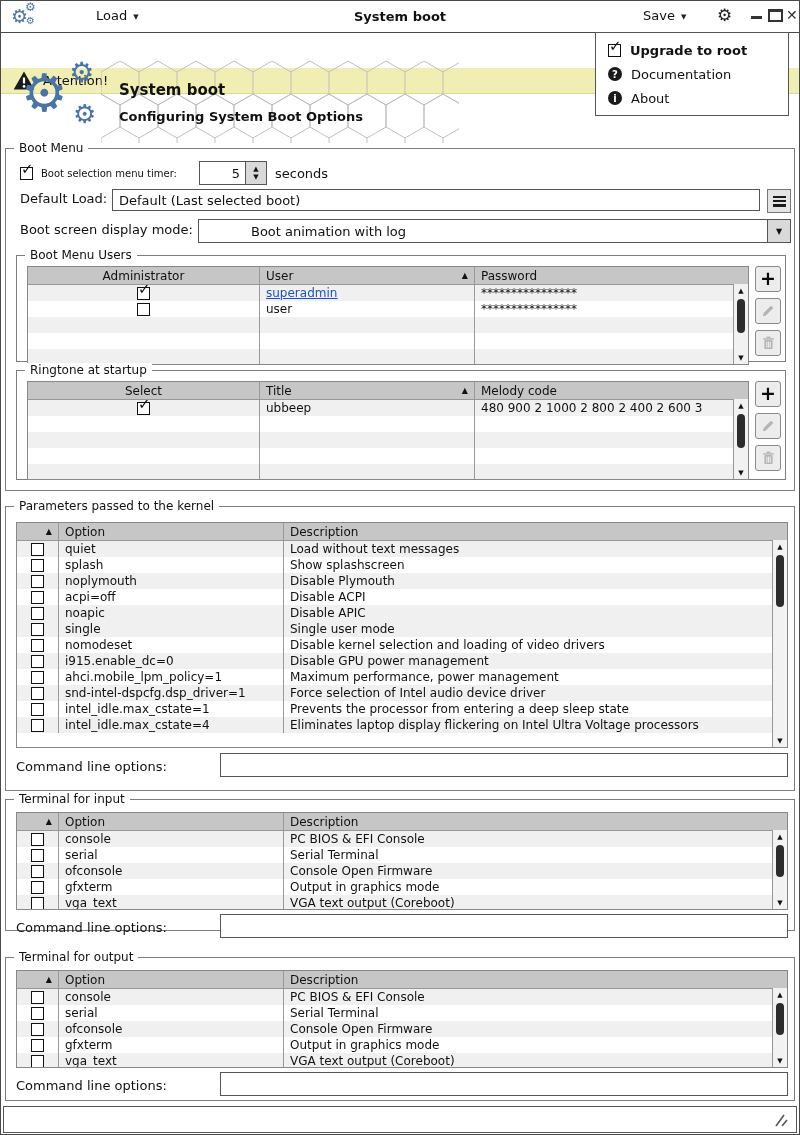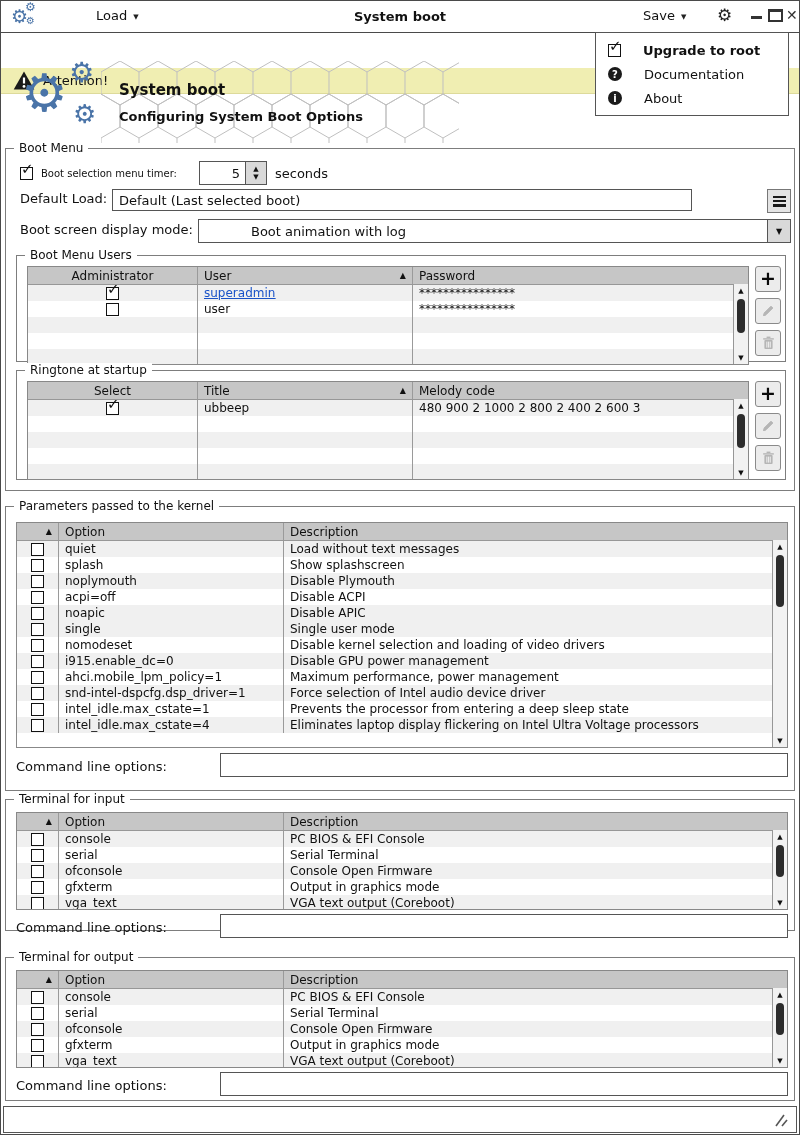--- a/index.html
+++ b/index.html
@@ -19,21 +19,21 @@
   .tb-settings{position:absolute;left:716px;top:6px;font-size:17px;color:#222;line-height:1;}
   .winbtn{position:absolute;top:8px;}
   .btn-min{left:750px;top:15px;width:11px;height:3px;background:#333;}
   .btn-max{left:767px;top:8px;width:11px;height:8px;border:2px solid #333;border-top-width:3px;}
   .btn-close{left:785px;top:7px;font-size:14px;font-weight:bold;color:#333;line-height:1;}
   
   .banner{position:absolute;top:32px;left:0;right:0;height:26px;background:#f0eeb2;border-bottom:1px solid #ddda9b;display:flex;align-items:center;padding-left:12px;box-sizing:border-box;margin-top:35px;}
   .banner-text{margin-left:8px;font-size:13px;}
   
   .popup{position:absolute;left:594px;top:31px;width:192px;background:#fff;border:1px solid #555;z-index:20;padding:5px 0;}
-  .popup .item{height:24px;display:flex;align-items:center;gap:22px;padding:0 12px;font-size:13px;}
+  .popup .item{height:24px;display:flex;align-items:center;gap:9px;padding:0 12px;font-size:13px;}
   .popup .item.bold{font-weight:bold;}
   .circ{width:14px;height:14px;border-radius:50%;background:#1a1a1a;color:#fff;font-size:10px;font-weight:bold;display:flex;align-items:center;justify-content:center;flex:0 0 auto;}
   
   .hexwrap{position:absolute;left:100px;top:60px;width:358px;height:82px;overflow:hidden;}
   .logo{position:absolute;left:20px;top:64px;width:90px;height:76px;color:#4a74a8;}
   .logo .g1{position:absolute;left:0;top:2px;font-size:52px;line-height:1;}
   .logo .g2{position:absolute;left:48px;top:-6px;font-size:28px;line-height:1;}
   .logo .g3{position:absolute;left:52px;top:36px;font-size:26px;line-height:1;}
   .hd-title{position:absolute;left:118px;top:80px;font-size:15px;font-weight:bold;}
   .hd-sub{position:absolute;left:118px;top:108px;font-size:13px;font-weight:bold;}
@@ -55,21 +55,21 @@
   .combo .val{flex:1;padding-left:7px;font-size:13px;}
   .combo .arrow{width:22px;height:100%;background:#d9d9d9;border-left:1px solid #555;display:flex;align-items:center;justify-content:center;font-size:8px;color:#111;}
   
   .tbl{position:absolute;border:1px solid #888;background:#fff;box-sizing:border-box;overflow:hidden;}
   .thead{height:17px;background:#c6c6c6;border-bottom:1px solid #979797;display:flex;align-items:center;font-size:12px;}
   .trow{height:16px;display:flex;align-items:center;font-size:12px;background:#fff;}
   .trow.alt{background:#f0f0f0;}
   .cell{height:100%;display:flex;align-items:center;box-sizing:border-box;padding-left:6px;border-right:1px solid #9a9a9a;overflow:hidden;white-space:nowrap;}
   .cell.center{justify-content:center;padding-left:0;}
   .cell.last{border-right:none;flex:1;}
-  .c-first{width:170px;}
+  .c-first{width:232px;}
   .c-mid{width:215px;}
   .co-chk{width:42px;}
   .co-opt{width:225px;}
   .sort{margin-left:auto;margin-right:6px;font-size:8px;color:#111;}
   .link{color:#1952c8;text-decoration:underline;}
   .pwd{letter-spacing:0px;}
   
   .vscroll{position:absolute;top:17px;right:0;bottom:0;width:15px;background:#f2f2f2;border-left:1px solid #979797;box-sizing:border-box;}
   .vs-up,.vs-dn{position:absolute;left:0;right:0;height:13px;display:flex;align-items:center;justify-content:center;font-size:7px;color:#111;}
   .vs-up{top:0;}.vs-dn{bottom:0;}
@@ -166,21 +166,21 @@
             <span>▲</span>
             <span>▼</span>
           </div>
       </div>
       <span style="font-size:13px;">seconds</span>
     </div>
 
     <div class="row-line" style="left:14px;top:42px;">
       <span style="font-size:13px;">Default Load:</span>
     </div>
-    <input class="txtinput" style="position: absolute; left: 106px; top: 40px; width: 580px;" value="Default (Last selected boot)">
+    <input class="txtinput" style="position: absolute; left: 106px; top: 40px; width: 648px;" value="Default (Last selected boot)">
     <div class="sqbtn" style="position:absolute;left:761px;top:40px;">
       <div class="hamb">
           <div></div>
           <div></div>
           <div></div>
         </div>
     </div>
 
     <div class="row-line" style="left:14px;top:73px;">
       <span style="font-size:13px;">Boot screen display mode:</span>

